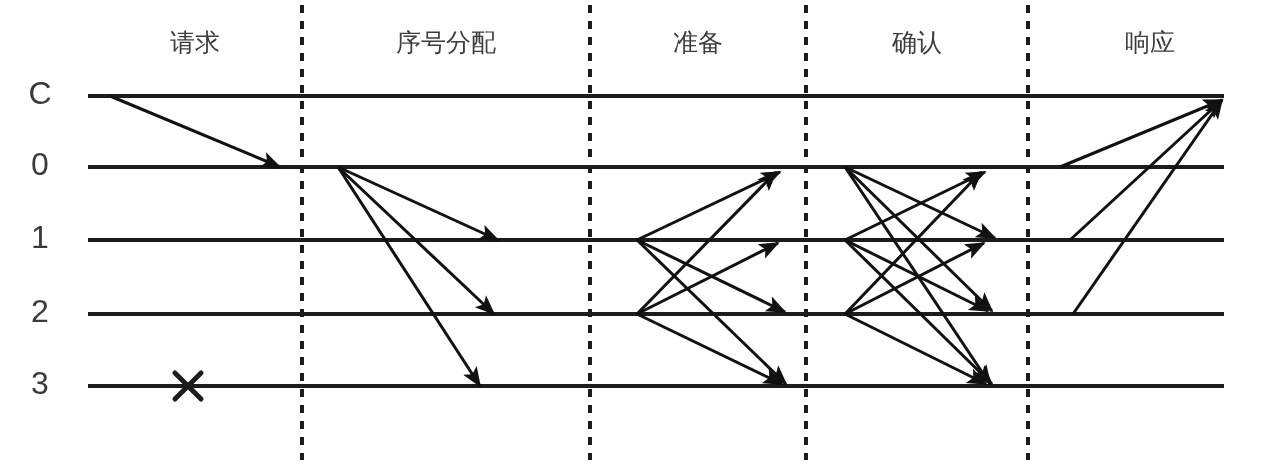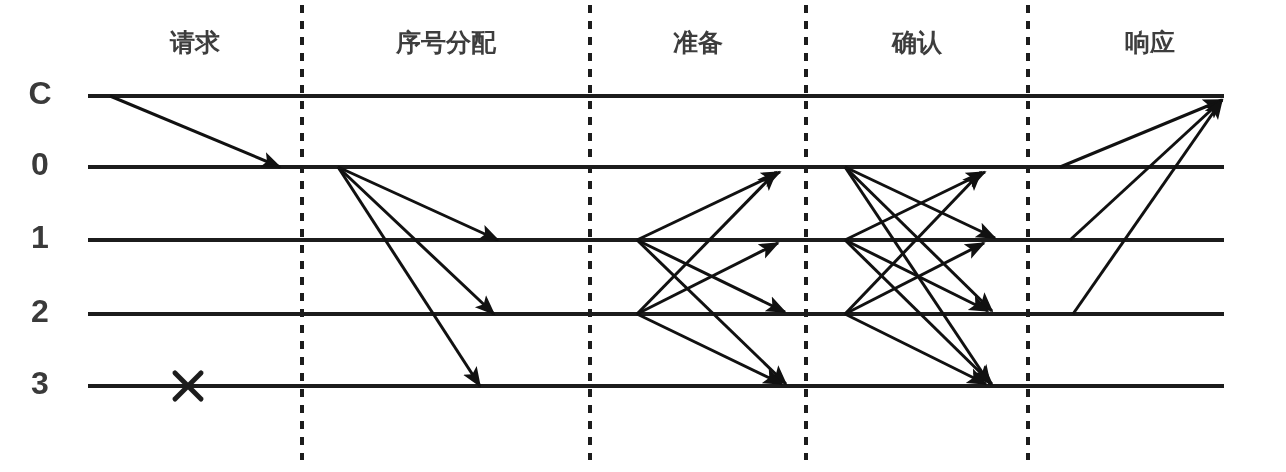--- a/index.html
+++ b/index.html
@@ -9,21 +9,20 @@
   }
   body {
     font-family: "Liberation Sans", "DejaVu Sans", sans-serif;
   }
   #stage {
     position: relative;
     width: 1224px;
     height: 472px;
     background: #ffffff;
     overflow: hidden;
-    font-weight: bold;
   }
   #diagram {
     position: absolute;
     left: 0;
     top: 0;
     width: 1286px;
     height: 472px;
     display: block;
   }
   .phase-label {

